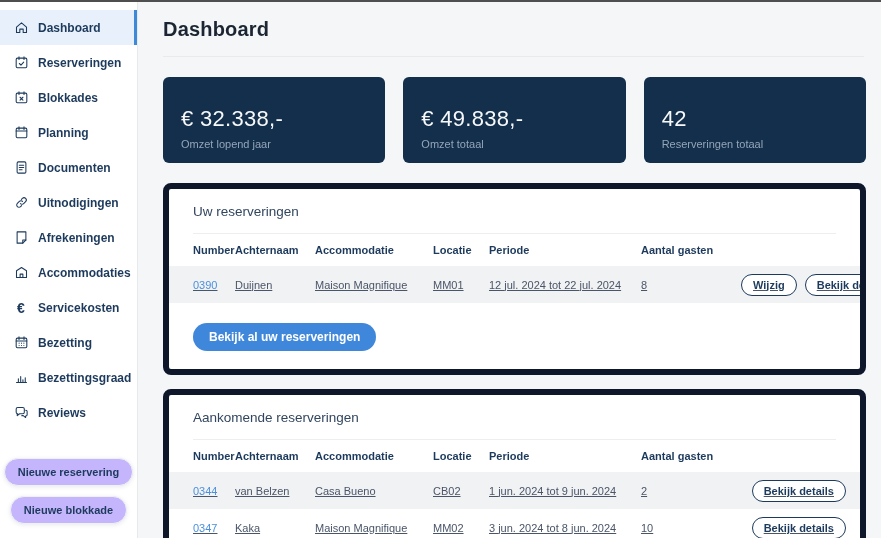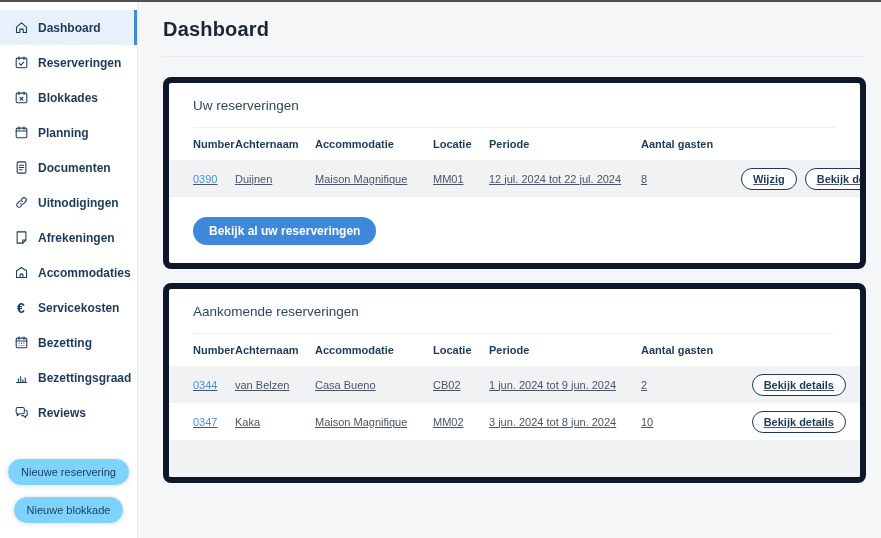--- a/index.html
+++ b/index.html
@@ -25,23 +25,23 @@
   .side-item .icon { width:16px; height:16px; display:flex; align-items:center; justify-content:center; flex:0 0 16px; }
   .side-item .icon svg { width:15px; height:15px; fill:none; stroke:#1d3a5c; stroke-width:1.7; stroke-linecap:round; stroke-linejoin:round; }
   .euro-glyph { font-size:14px; font-weight:700; color:#1d3a5c; line-height:1; }
   .side-label { font-size:12px; font-weight:600; color:#1d3a5c; white-space:nowrap; }
   .side-item.active { background:#e7f0fb; }
   .side-item.active::after {
     content:""; position:absolute; right:0; top:0; bottom:0; width:3px; background:var(--accent,#3f8ad8);
   }
   .side-actions { margin-top:28px; display:flex; flex-direction:column; align-items:center; gap:10px; }
   .side-action-btn {
-    background:#7dd3fc; border:1px solid #f0f1f3; border-radius:14px;
+    background:#c4b5fd; border:1px solid #f0f1f3; border-radius:14px;
     box-shadow:0 1px 4px rgba(20,40,70,.10);
-    font-family:inherit; font-size:11px; font-weight:400; color:#1d3a5c;
+    font-family:inherit; font-size:11px; font-weight:700; color:#1d3a5c;
     padding:7px 13px; cursor:pointer; white-space:nowrap;
   }
 
   
   .main { flex:1; min-width:0; padding:16px 15px 0 25px; overflow:hidden; }
   .page-title { font-size:20px; font-weight:700; color:#1c2633; letter-spacing:.2px; }
   .hdr-divider { height:1px; background:#e9eaee; margin:15px 2px 0 0; }
 
   .stats { display:flex; gap:18px; margin-top:20px; }
   .stat-card {
@@ -199,20 +199,34 @@
       <div class="side-actions">
           <button class="side-action-btn">Nieuwe reservering</button>
           <button class="side-action-btn">Nieuwe blokkade</button>
         </div>
     </aside>
 
     <main class="main">
       <h1 class="page-title">Dashboard</h1>
       <div class="hdr-divider"></div>
 
+      <div class="stats">
+          <div class="stat-card">
+            <div class="stat-value">€ 32.338,-</div>
+            <div class="stat-label">Omzet lopend jaar</div>
+          </div>
+          <div class="stat-card">
+            <div class="stat-value">€ 49.838,-</div>
+            <div class="stat-label">Omzet totaal</div>
+          </div>
+          <div class="stat-card">
+            <div class="stat-value">42</div>
+            <div class="stat-label">Reserveringen totaal</div>
+          </div>
+        </div>
 
       <section class="card">
         <h2 class="section-title">Uw reserveringen</h2>
         <div class="card-divider"></div>
         <div class="thead">
             <span class="th">Number</span>
             <span class="th">Achternaam</span>
             <span class="th">Accommodatie</span>
             <span class="th">Locatie</span>
             <span class="th">Periode</span>

